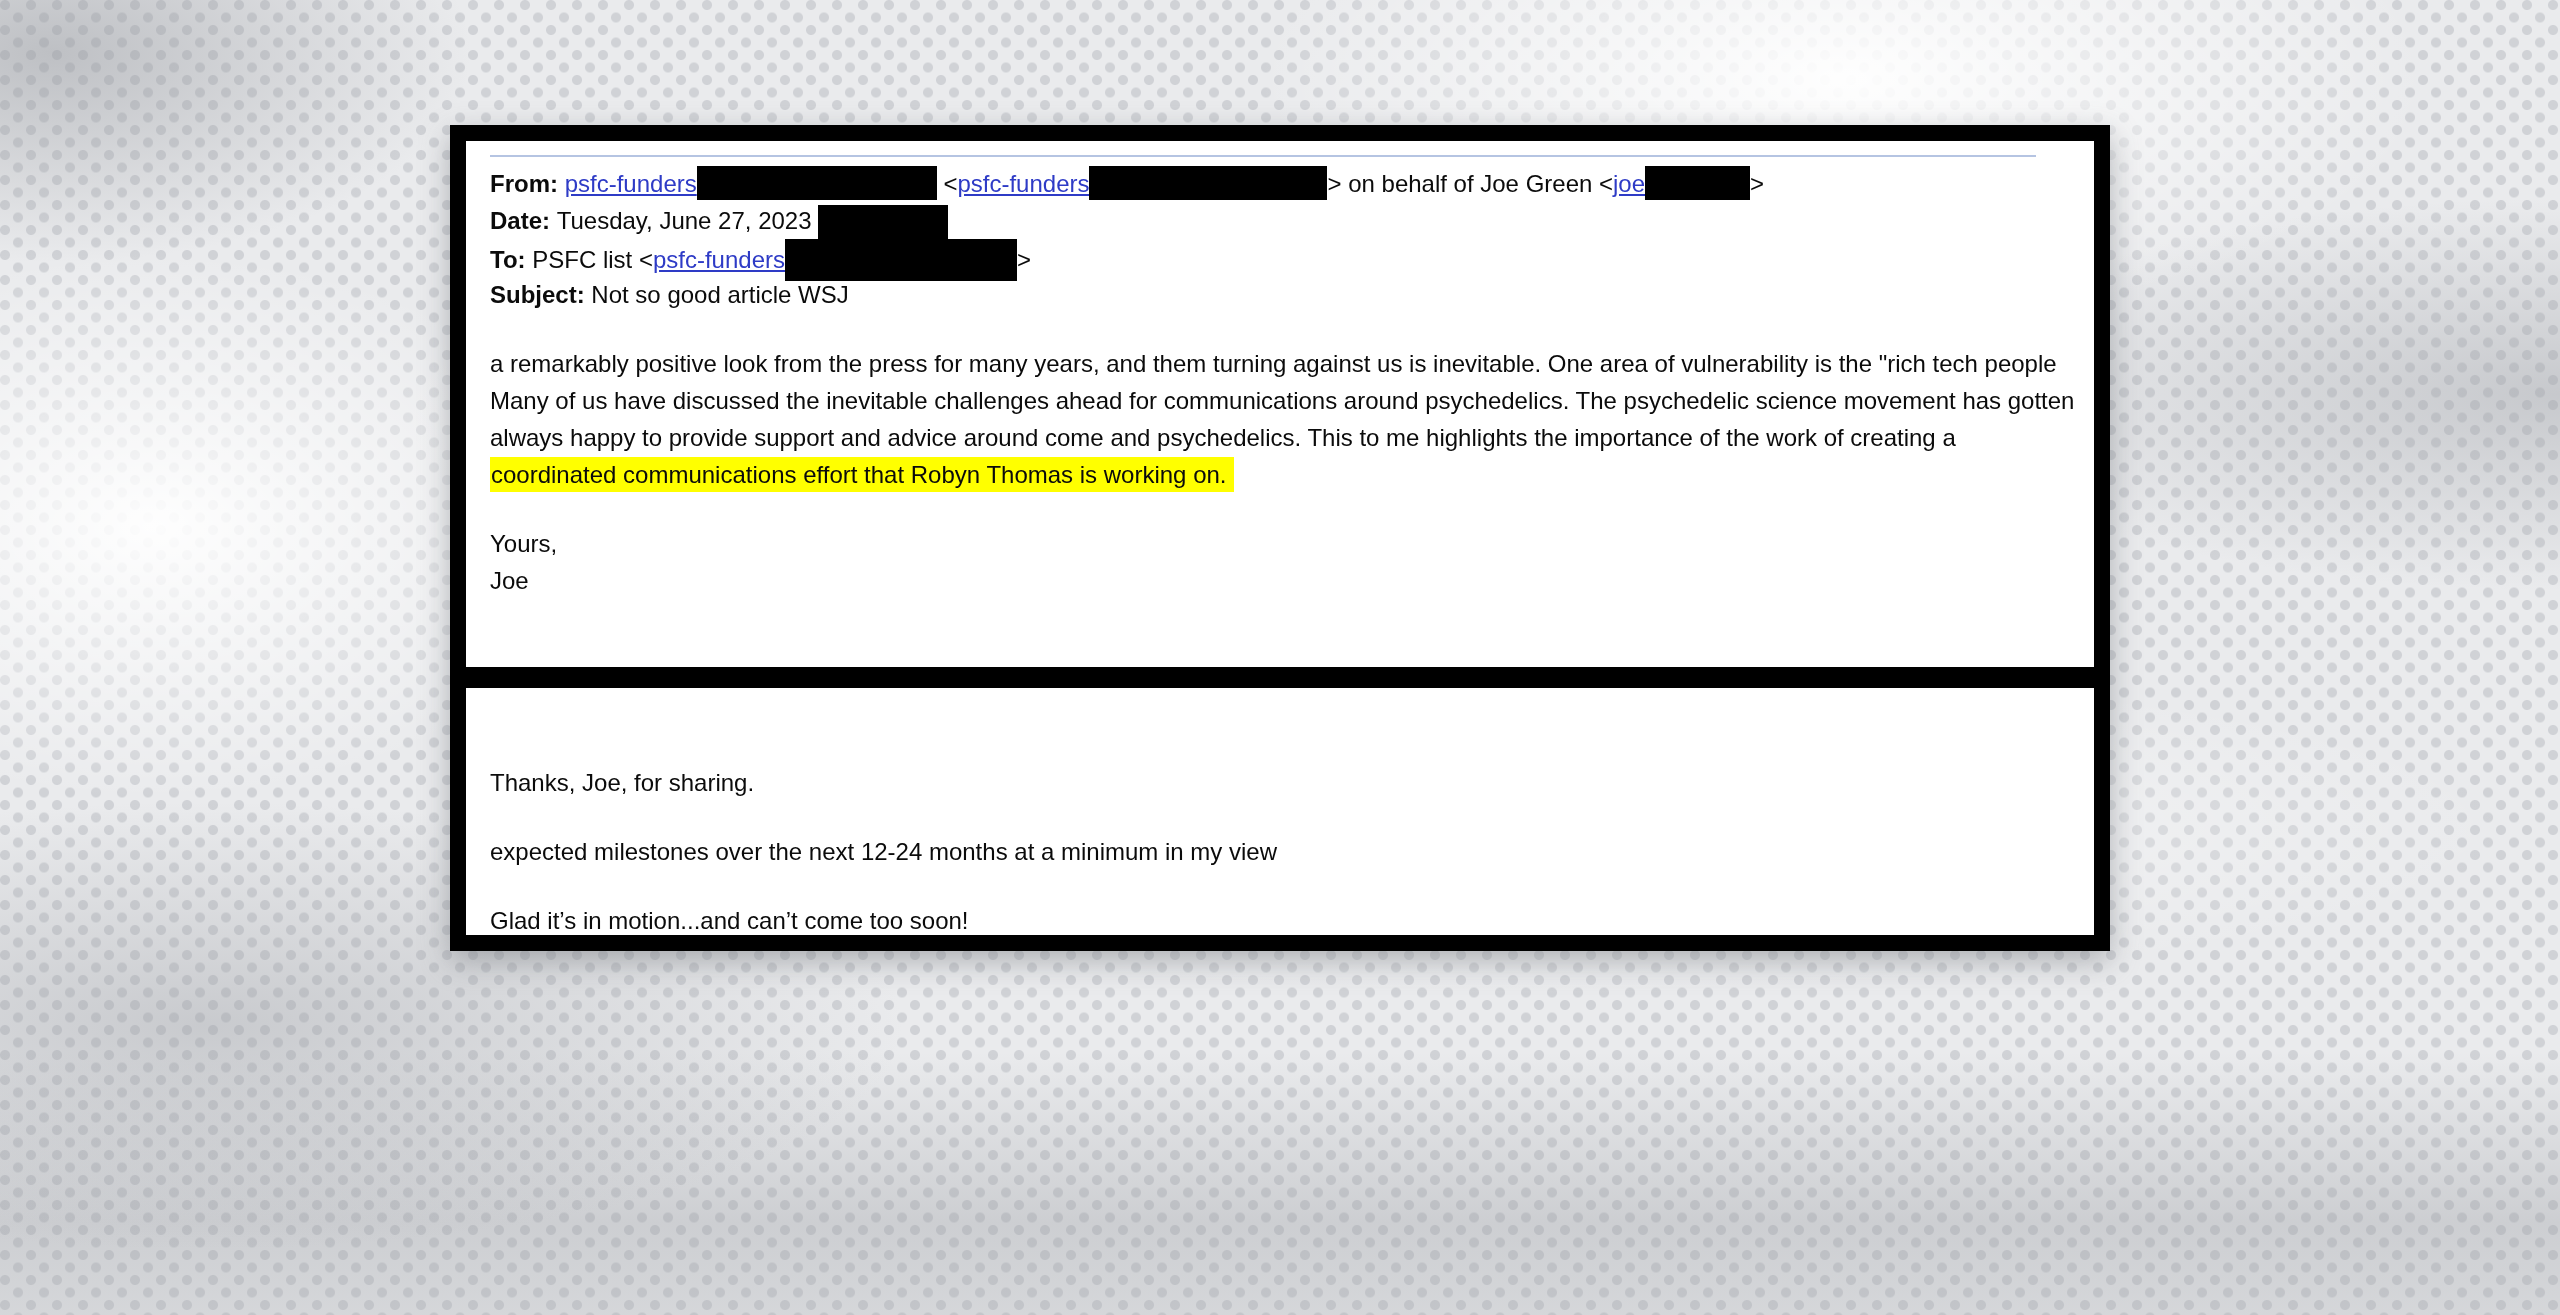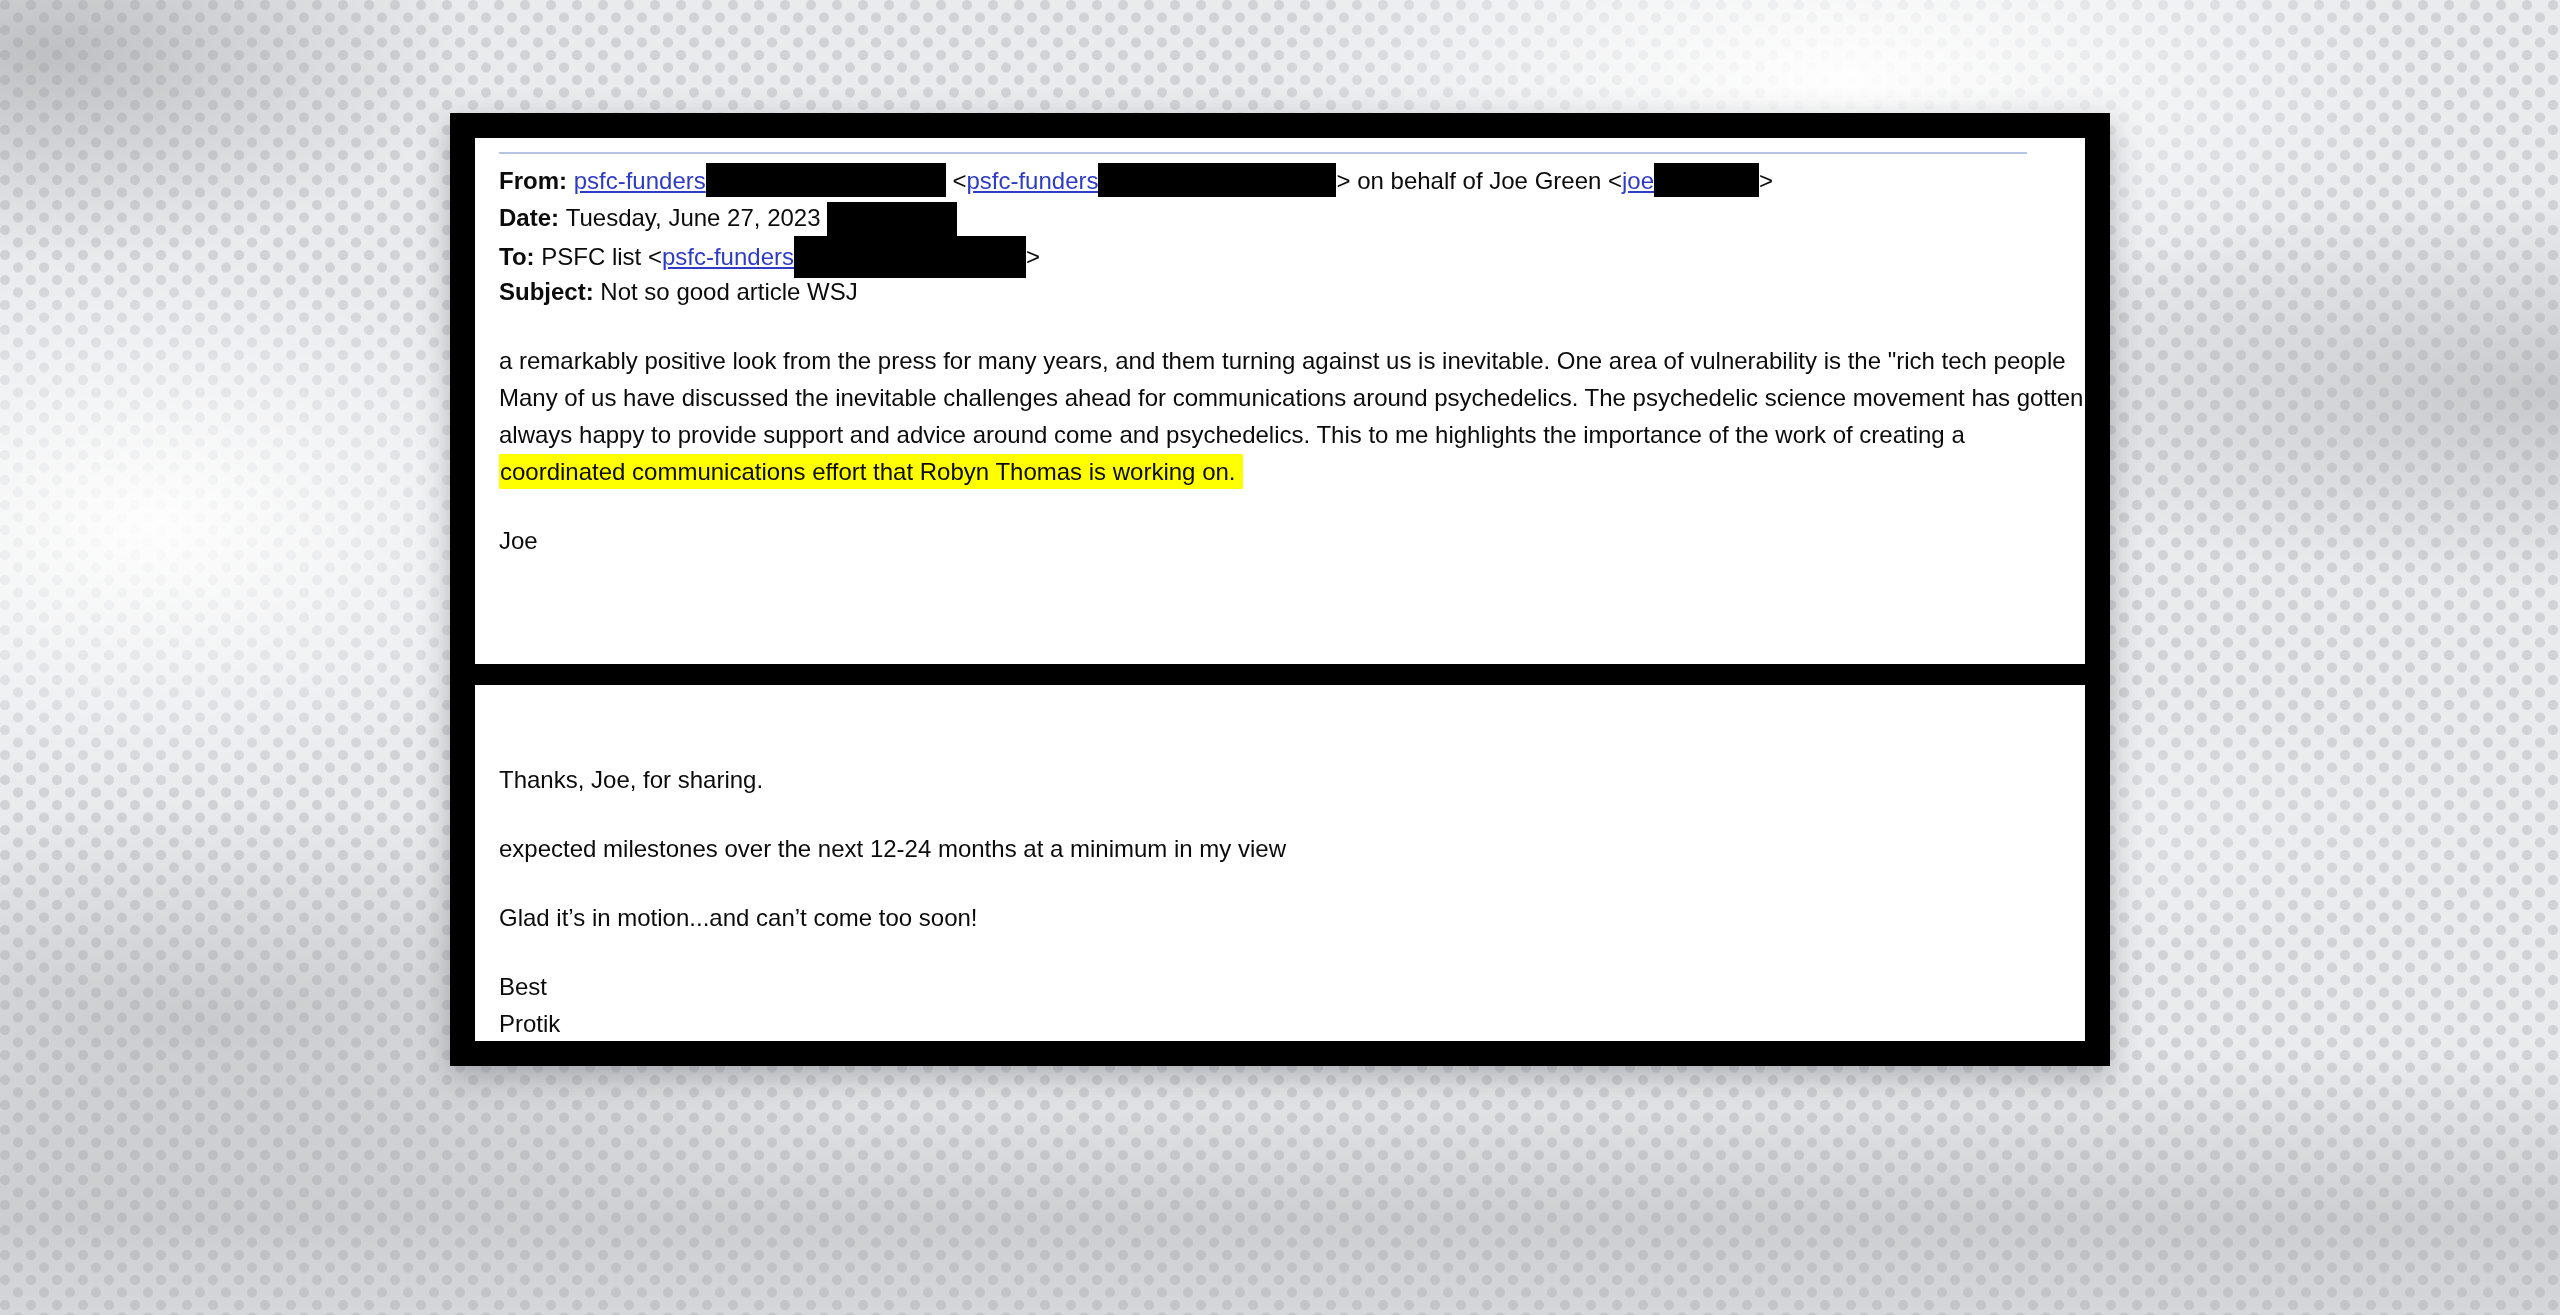--- a/index.html
+++ b/index.html
@@ -18,23 +18,23 @@
       radial-gradient(900px 280px at 100% 30%, rgba(156,159,165,.45), rgba(156,159,165,0) 70%),
       radial-gradient(1000px 320px at 8% 78%,  rgba(150,153,159,.4),  rgba(150,153,159,0) 70%),
       linear-gradient(180deg, rgba(0,0,0,0) 80%, rgba(150,153,159,.35) 93%, rgba(165,168,173,.3)),
       radial-gradient(circle at 5px 5px, #d0d2d6 4.5px, rgba(208,210,214,0) 5.5px),
       radial-gradient(circle at 5px 5px, #d0d2d6 4.5px, rgba(208,210,214,0) 5.5px),
       #eaebed;
     background-size:auto,auto,auto,auto,auto,auto,auto,auto,26px 25px,26px 25px;
     background-position:0 0,0 0,0 0,0 0,0 0,0 0,0 0,0 0,0 0,13px 12.5px;
   }
   .frame{
-    position:absolute;left:450px;top:113px;width:1660px;height:953px;
+    position:absolute;left:450px;top:125px;width:1660px;height:826px;
     background:var(--frame,#000);box-sizing:border-box;
-    padding:25px;display:flex;flex-direction:column;gap:21px;
+    padding:16px;display:flex;flex-direction:column;gap:21px;
     box-shadow:0 10px 28px rgba(100,104,110,.45);
   }
   .panel{
     background:var(--panel,#fff);overflow:hidden;box-sizing:border-box;
     font-size:24px;color:#0b0b0b;
   }
   .panel.first{height:526px;padding:14px 36px 0 24px;}
   .panel.second{flex:1;padding:44px 36px 0 24px;}
   .rule{height:0;border-top:2px solid var(--rule,#b5c4e2);margin:0 22px 8px 0;}
   .line{height:37px;line-height:37px;white-space:pre;}
@@ -55,20 +55,21 @@
           <div class="line"><span class="b ">From: </span><a class="lnk">psfc-funders</a><span class="red" style="width: 240px; height: 34px; vertical-align: -8px;"></span><span class=""> &lt;</span><a class="lnk">psfc-funders</a><span class="red" style="width: 238px; height: 34px; vertical-align: -8px;"></span><span class="">&gt; on behalf of Joe Green &lt;</span><a class="lnk">joe</a><span class="red" style="width: 105px; height: 34px; vertical-align: -8px;"></span><span class="">&gt;</span></div>
           <div class="line"><span class="b ">Date: </span><span class="">Tuesday, June 27, 2023 </span><span class="red" style="width: 130px; height: 42px; vertical-align: -18px;"></span></div>
           <div class="line"><span class="b ">To: </span><span class="">PSFC list &lt;</span><a class="lnk">psfc-funders</a><span class="red" style="width: 232px; height: 42px; vertical-align: -13px;"></span><span class="">&gt;</span></div>
           <div class="line"><span class="b ">Subject: </span><span class="">Not so good article WSJ</span></div>
           <div class="gap"></div>
           <div class="line"><span class="">a remarkably positive look from the press for many years, and them turning against us is inevitable. One area of vulnerability is the "rich tech people</span></div>
           <div class="line"><span class="">Many of us have discussed the inevitable challenges ahead for communications around psychedelics. The psychedelic science movement has gotten</span></div>
           <div class="line"><span class="">always happy to provide support and advice around come and psychedelics. This to me highlights the importance of the work of creating a</span></div>
           <div class="line"><span class="hl">coordinated communications effort that Robyn Thomas is working on. </span></div>
           <div class="gap"></div>
+          <div class="line"><span class="">Yours,</span></div>
           <div class="line"><span class="">Joe</span></div>
         </div>
     </div>
     <div class="panel second">
       <div>
           <div class="gap"></div>
           <div class="line"><span class="">Thanks, Joe, for sharing.</span></div>
           <div class="gap"></div>
           <div class="line"><span class="">expected milestones over the next 12-24 months at a minimum in my view</span></div>
           <div class="gap"></div>

